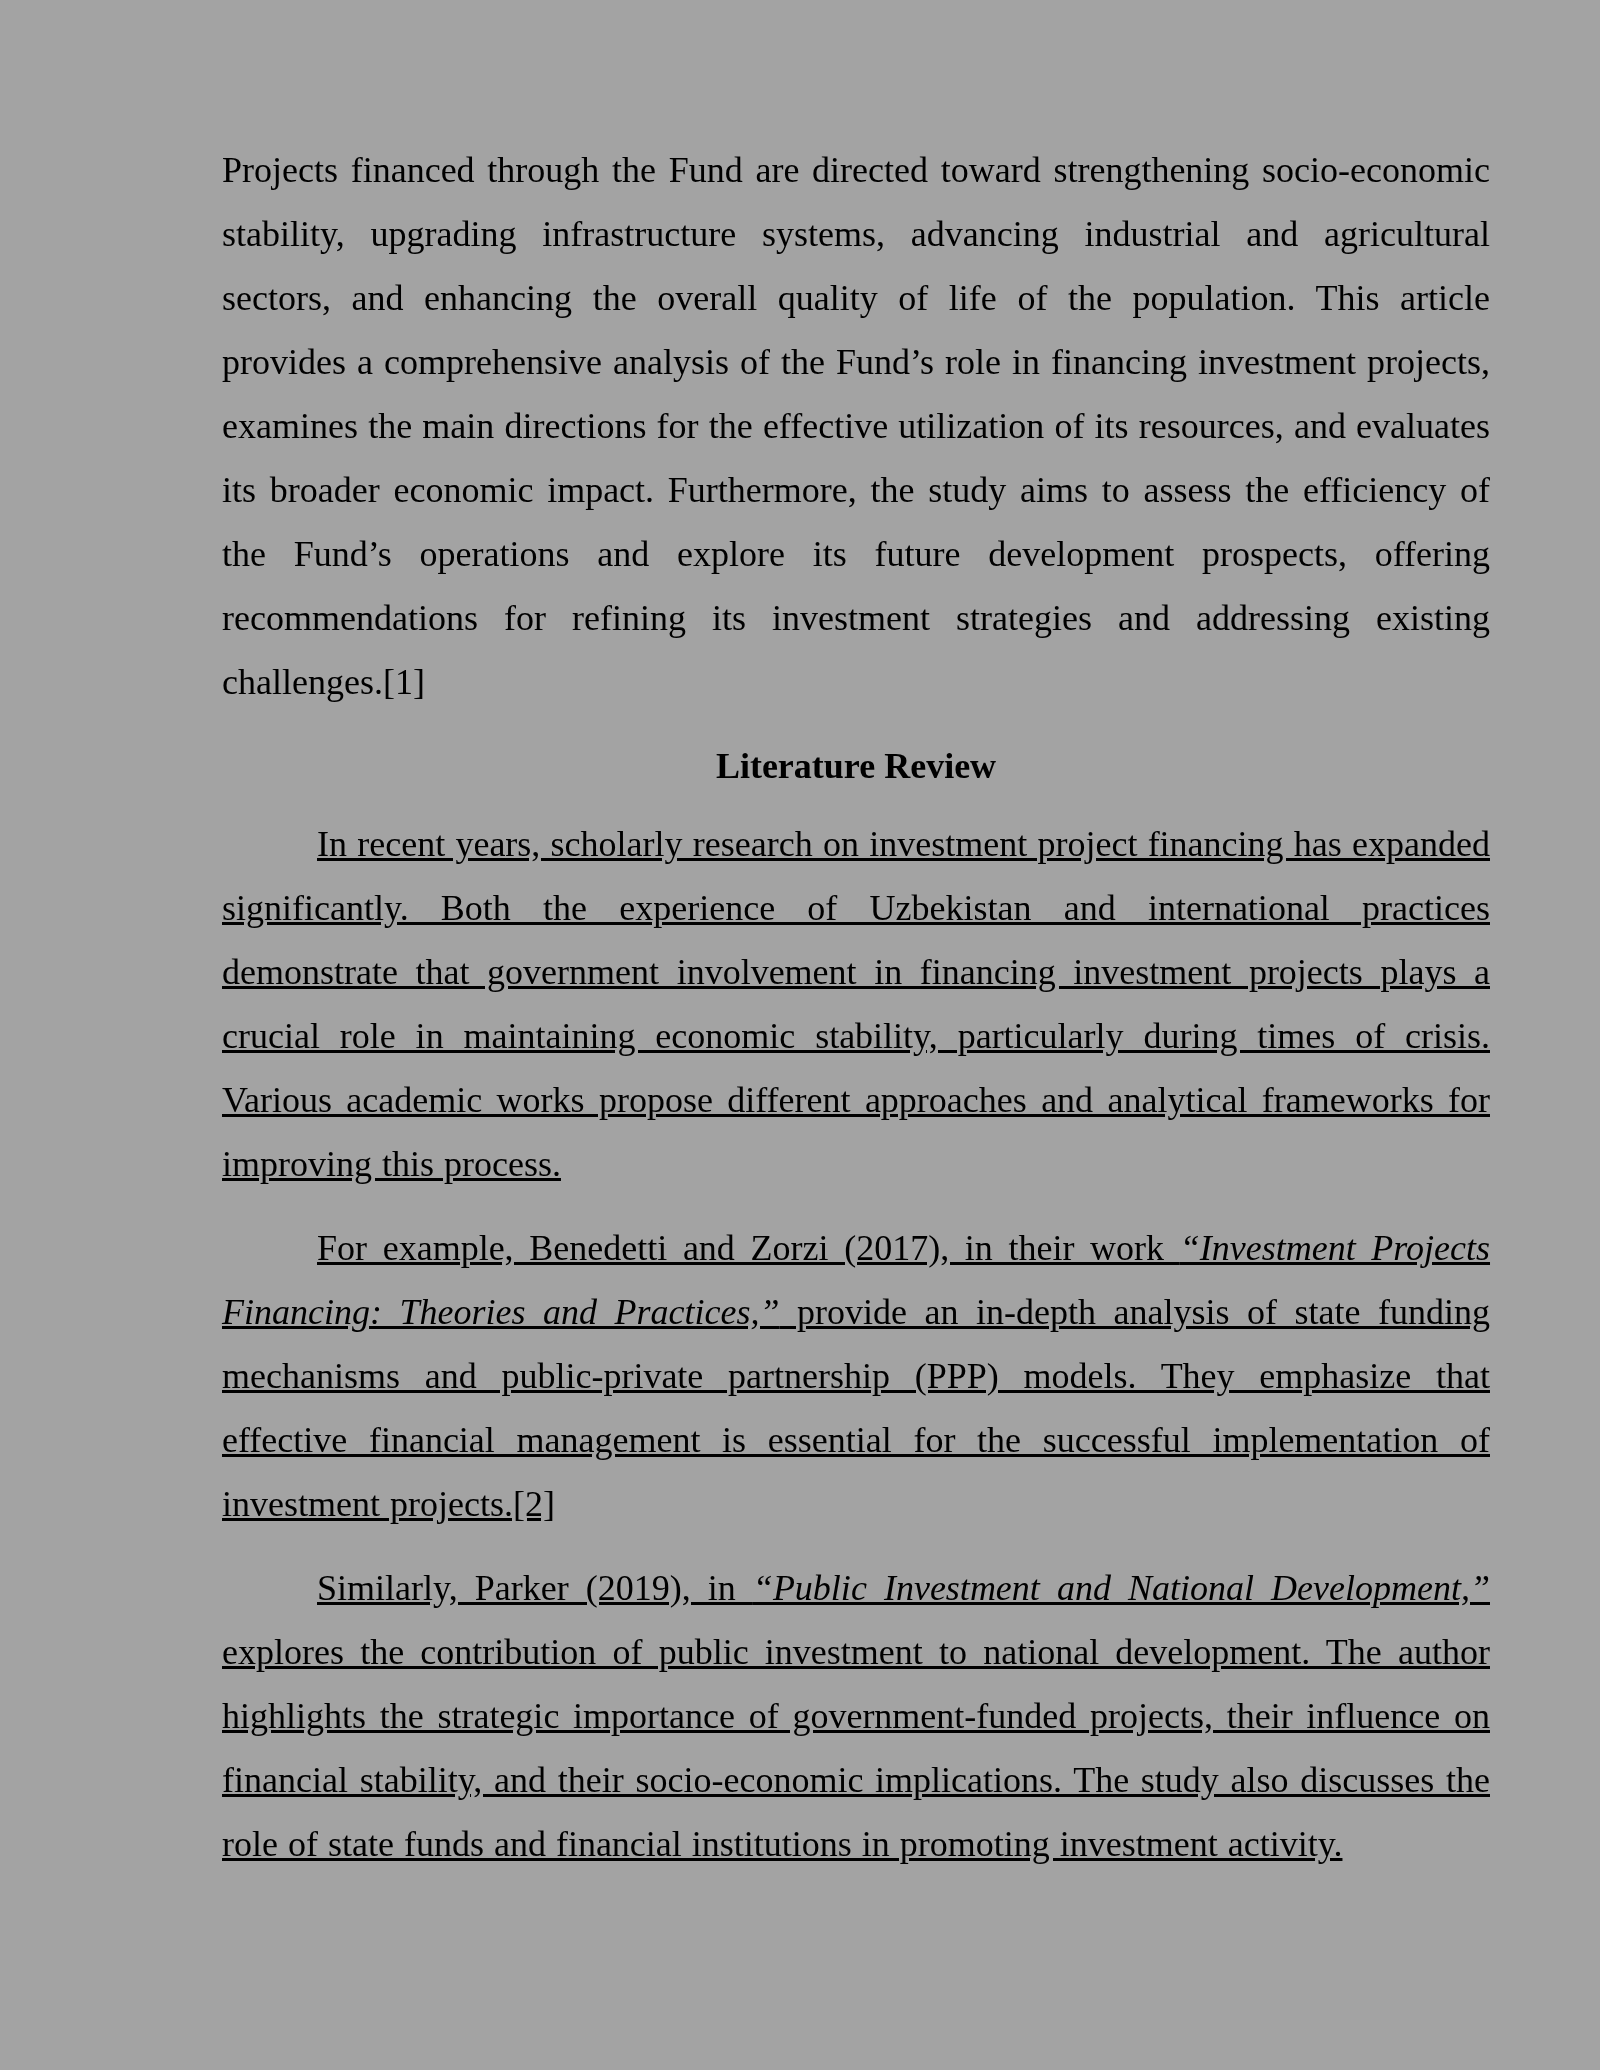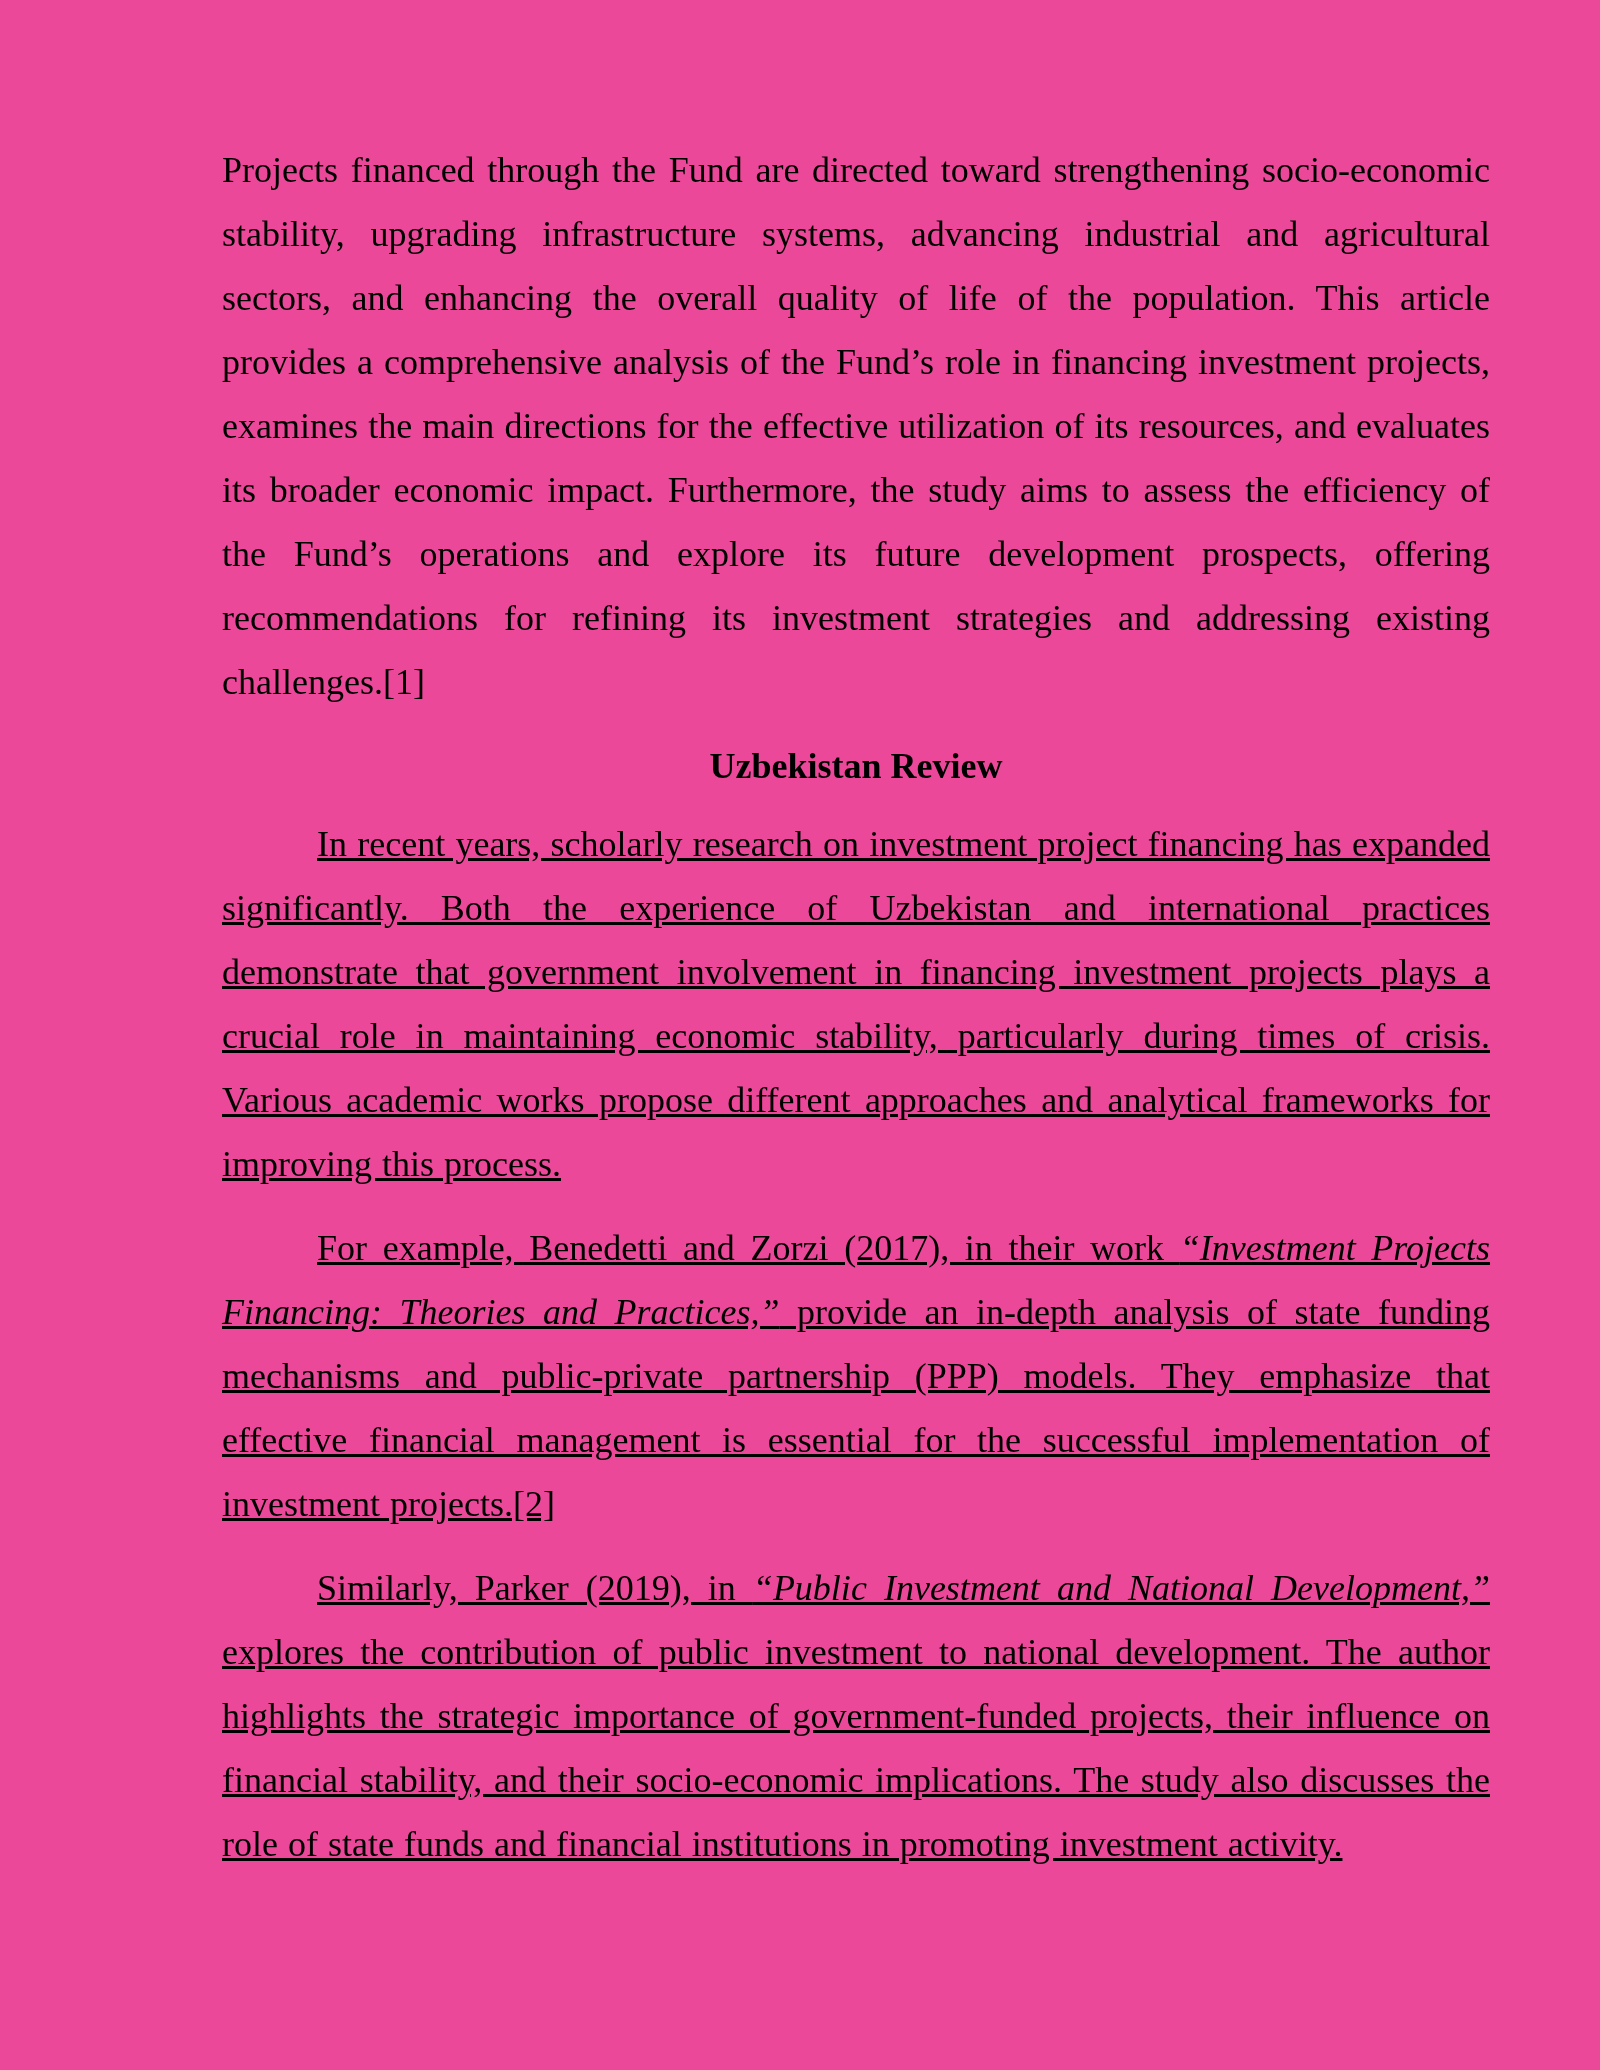--- a/index.html
+++ b/index.html
@@ -4,21 +4,21 @@
 <style>
   html, body {
     margin: 0;
     padding: 0;
     background: #ffffff;
   }
   .page {
     position: relative;
     width: 1600px;
     height: 2070px;
-    background: #ec4899;
+    background: #a3a3a3;
     overflow: hidden;
     font-family: "Liberation Serif", "DejaVu Serif", serif;
     color: #000000;
   }
   .content {
     position: absolute;
     left: 222px;
     top: 138px;
     width: 1268px;
   }
@@ -46,21 +46,21 @@
   }
 </style>
 </head>
 <body>
 
 <div class="page">
   <div class="content">
 
     <p class="para">Projects financed through the Fund are directed toward strengthening socio-economic stability, upgrading infrastructure systems, advancing industrial and agricultural sectors, and enhancing the overall quality of life of the population. This article provides a comprehensive analysis of the Fund’s role in financing investment projects, examines the main directions for the effective utilization of its resources, and evaluates its broader economic impact. Furthermore, the study aims to assess the efficiency of the Fund’s operations and explore its future development prospects, offering recommendations for refining its investment strategies and addressing existing challenges.[1]</p>
 
-    <h2 class="heading">Uzbekistan Review</h2>
+    <h2 class="heading">Literature Review</h2>
 
     <p class="para indent">In recent years, scholarly research on investment project financing has expanded significantly. Both the experience of Uzbekistan and international practices demonstrate that government involvement in financing investment projects plays a crucial role in maintaining economic stability, particularly during times of crisis. Various academic works propose different approaches and analytical frameworks for improving this process.</p>
 
     <p class="para indent"><span>For example, Benedetti and Zorzi (2017), in their work </span><span class="italic">“Investment Projects Financing: Theories and Practices,”</span><span> provide an in-depth analysis of state funding mechanisms and public-private partnership (PPP) models. They emphasize that effective financial management is essential for the successful implementation of investment projects.[2]</span></p>
 
     <p class="para indent"><span>Similarly, Parker (2019), in </span><span class="italic">“Public Investment and National Development,”</span><span> explores the contribution of public investment to national development. The author highlights the strategic importance of government-funded projects, their influence on financial stability, and their socio-economic implications. The study also discusses the role of state funds and financial institutions in promoting investment activity.</span></p>
 
   </div>
 </div>
 

